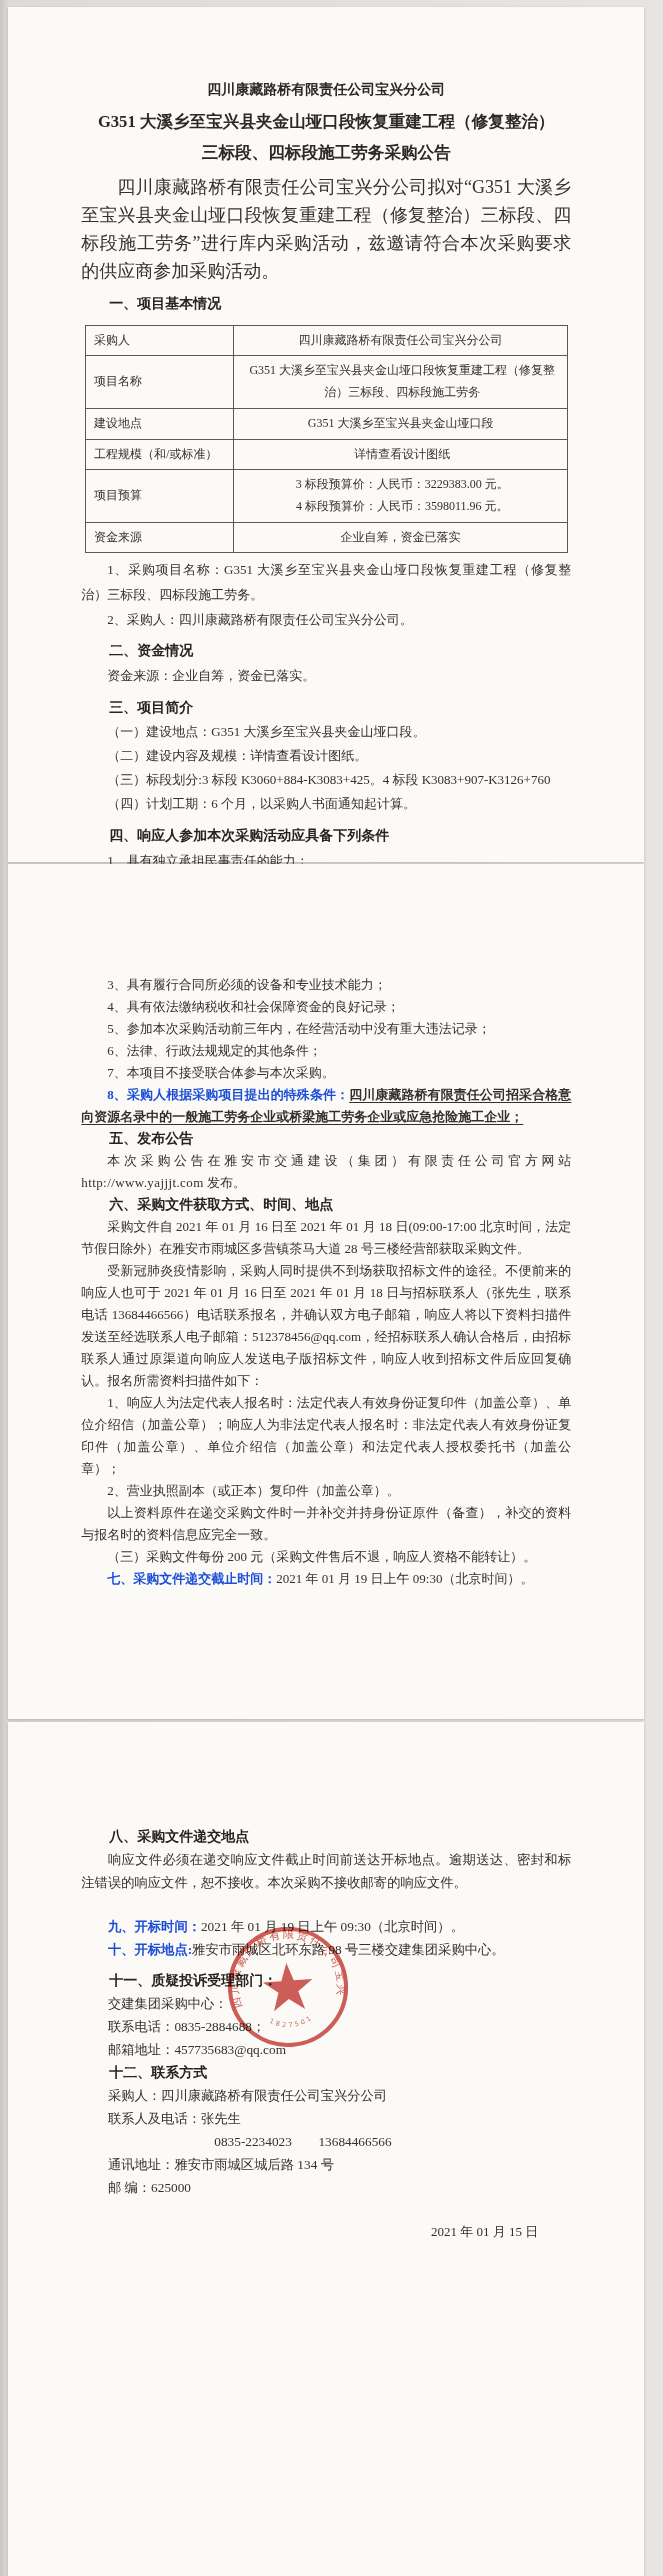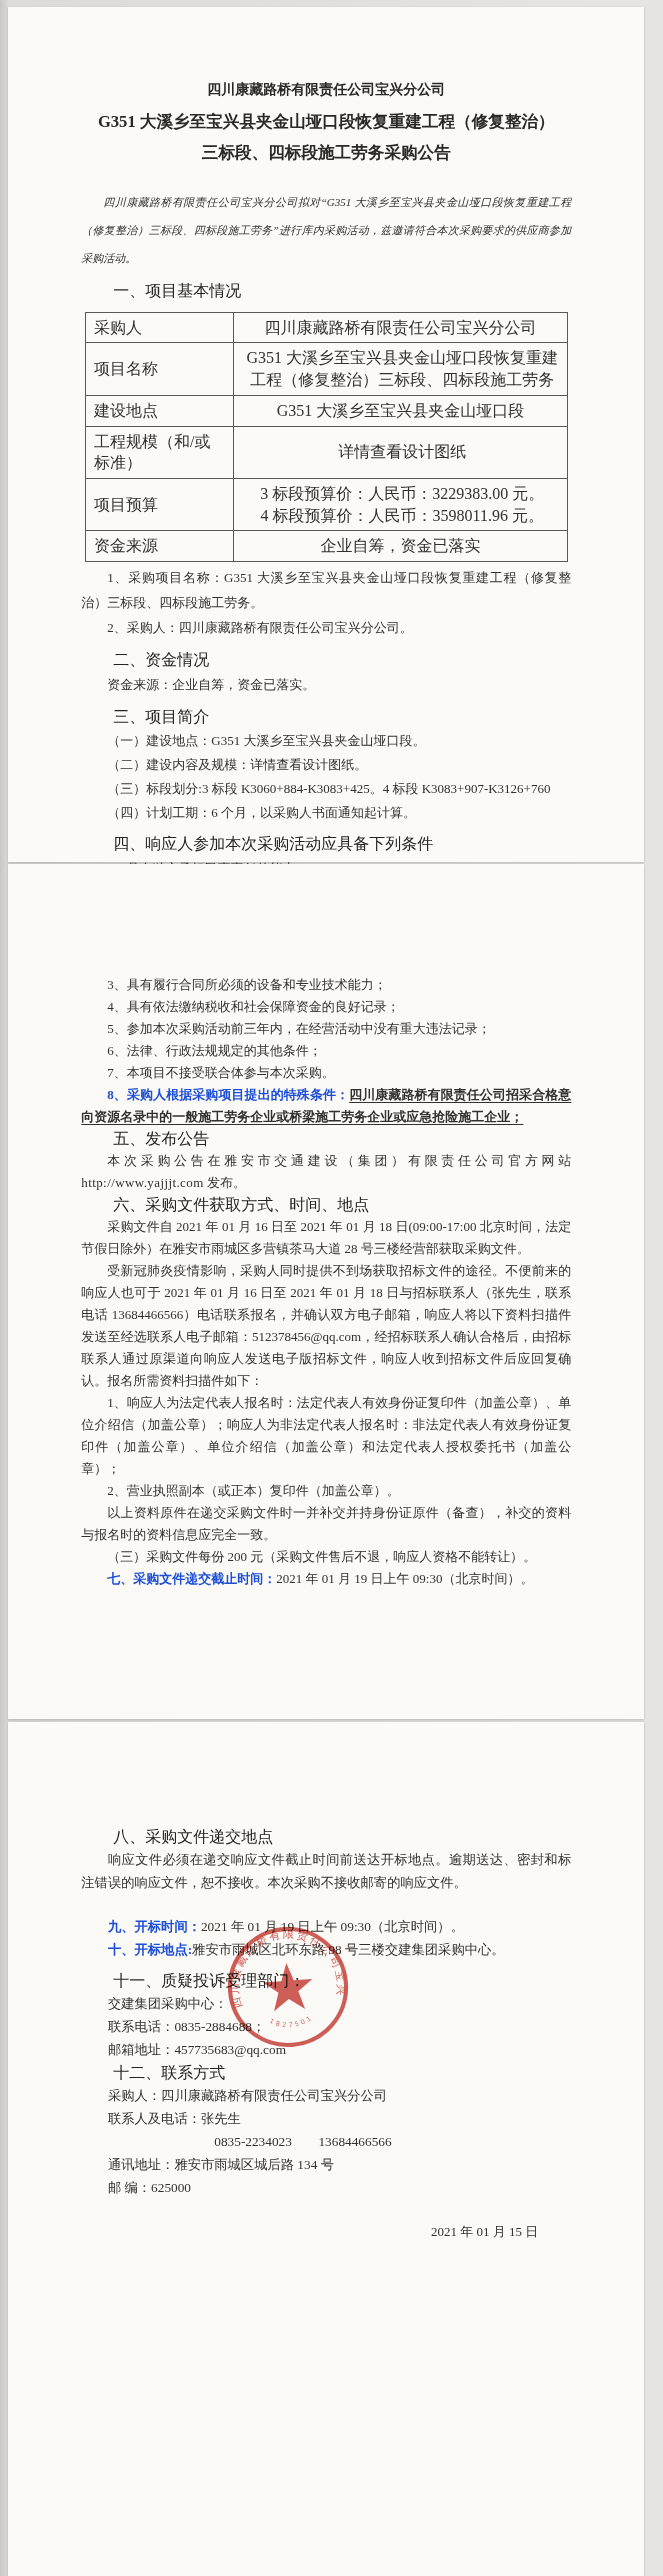--- a/index.html
+++ b/index.html
@@ -27,32 +27,32 @@
   .inner{
     box-sizing:border-box;
     padding:0 73px 0 73px;
   }
   .p1 .inner{padding-top:70px;}
   .p2 .inner{padding-top:110px;}
   .p3 .inner{padding-top:103px;}
 
   .t-company{font-size:14px;font-weight:700;text-align:center;line-height:25px;color:#2b2926;}
   .t-main{font-size:16.6px;font-weight:700;text-align:center;line-height:31px;margin:4.1px 15px 0 15px;color:#2b2926;}
-  .para{font-size:11px;line-height:28px;text-indent:2em;margin:20px 0 0 0;text-align:justify;font-style:italic;}
-  .h{font-size:16px;font-weight:400;line-height:25px;text-indent:2em;margin-top:6.6px;color:#26241f;}
+  .para{font-size:18px;line-height:28px;text-indent:2em;margin:5px 0 0 0;text-align:justify;}
+  .h{font-size:14px;font-weight:700;line-height:25px;text-indent:2em;margin-top:6.6px;color:#26241f;}
   .line{font-size:13px;line-height:24px;text-indent:2em;text-align:justify;}
   .p2 .line,.p2 .para2{font-size:13px;line-height:22px;}
   .para2{text-indent:2em;text-align:justify;margin:0;}
   .p3 .line,.p3 .para2{line-height:23px;}
 
   table.info{
     border-collapse:collapse;
     width:483px;
     margin:8.3px auto 3.3px auto;
-    font-size:16px;
+    font-size:12px;
   }
   table.info td{
     border:0.8px solid #5b5854;
     padding:4.1px 8.3px;
     line-height:21.6px;
     vertical-align:middle;
   }
   td.lab{width:131px;text-align:left;padding-left:18px;}
   td.val{text-align:center;}
   td.val.left{text-align:center;padding-left:11.6px;}

